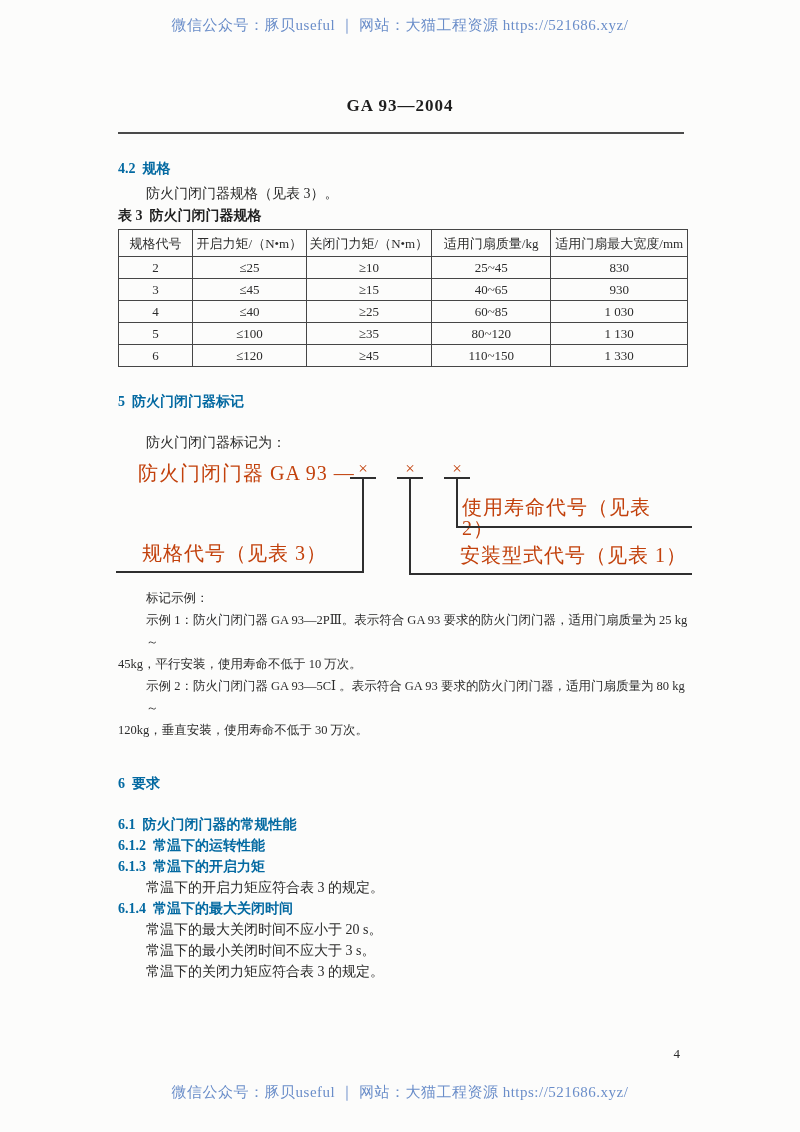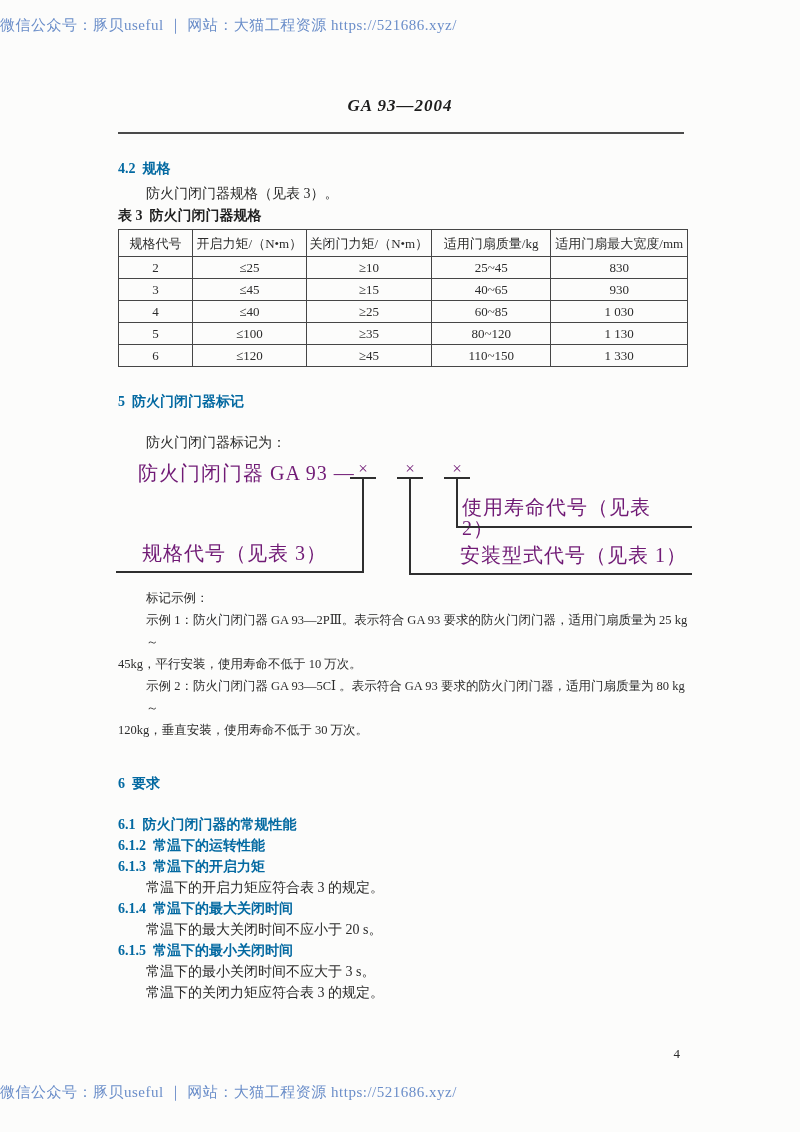--- a/index.html
+++ b/index.html
@@ -8,31 +8,30 @@
     position:relative;
     background:#fcfcfb;
     font-family:"Liberation Serif","DejaVu Serif",serif;
     color:#2b2b2b;
     overflow:hidden;
   }
   .pre { white-space:pre-wrap; }
 
   .watermark {
     position:absolute; left:0; width:100%;
-    font-size:15px; letter-spacing:0.5px;
+    text-align:center; font-size:15px; letter-spacing:0.5px;
     color:#5b82c4; opacity:0.9;
   }
   .watermark.top { top:16px; }
   .watermark.bottom { top:1083px; }
 
   .doc-code {
     position:absolute; top:96px; left:0; width:100%;
     text-align:center; font-weight:bold; font-size:17px; letter-spacing:1px;
     color:#1d1d1d;
-    font-style:italic;
   }
   .header-rule {
     position:absolute; top:132px; left:118px; width:566px; height:2px;
     background:#4a4a4a;
   }
 
   .content {
     position:absolute; top:158px; left:118px; width:570px;
     font-size:14px; line-height:21px;
   }
@@ -51,21 +50,21 @@
     border:1px solid #464646; text-align:center; font-weight:normal;
     padding:0 2px;
   }
   table.spec th { height:27px; }
   table.spec td { height:21px; }
   .c0{width:13%;} .c1{width:20%;} .c2{width:22%;} .c3{width:21%;} .c4{width:24%;}
 
   .sec5-head { margin-top:24px; }
   .sec5-intro { margin-top:20px; }
 
-  .diagram { position:relative; height:120px; margin-top:6px; font-size:20px; color:#701a75; }
+  .diagram { position:relative; height:120px; margin-top:6px; font-size:20px; color:#c2410c; }
   .diagram .prefix { position:absolute; left:20px; top:4px; letter-spacing:1px; }
   .diagram .xmark { position:absolute; top:-1px; width:18px; text-align:center; font-size:17px; }
   .xm1{ left:236px; } .xm2{ left:283px; } .xm3{ left:330px; }
   .diagram .xbar { position:absolute; top:18px; width:26px; height:1.5px; background:#2f2f2f; }
   .xb1{ left:232px; } .xb2{ left:279px; } .xb3{ left:326px; }
   .diagram .vline { position:absolute; top:18px; width:1.5px; background:#2f2f2f; }
   .vl1{ left:244px; height:94px; } .vl2{ left:291px; height:96px; } .vl3{ left:338px; height:49px; }
   .diagram .lbl { position:absolute; letter-spacing:1px; }
   .lbl-life    { left:344px; top:38px; }
   .lbl-spec    { left:24px;  top:84px; }
@@ -184,21 +183,20 @@
     </div>
     <div>
       <div class="h-bold pre">6.1.3  常温下的开启力矩</div>
       <div class="indent1 pre">常温下的开启力矩应符合表 3 的规定。</div>
     </div>
     <div>
       <div class="h-bold pre">6.1.4  常温下的最大关闭时间</div>
       <div class="indent1 pre">常温下的最大关闭时间不应小于 20 s。</div>
     </div>
     <div>
-      <div class="h-bold pre">6.1.5  常温下的最小关闭时间</div>
       <div class="indent1 pre">常温下的最小关闭时间不应大于 3 s。</div>
     </div>
     <div>
       <div class="indent1 pre">常温下的关闭力矩应符合表 3 的规定。</div>
     </div>
   </div>
 
 </div>
 
 <div class="page-number">4</div>

